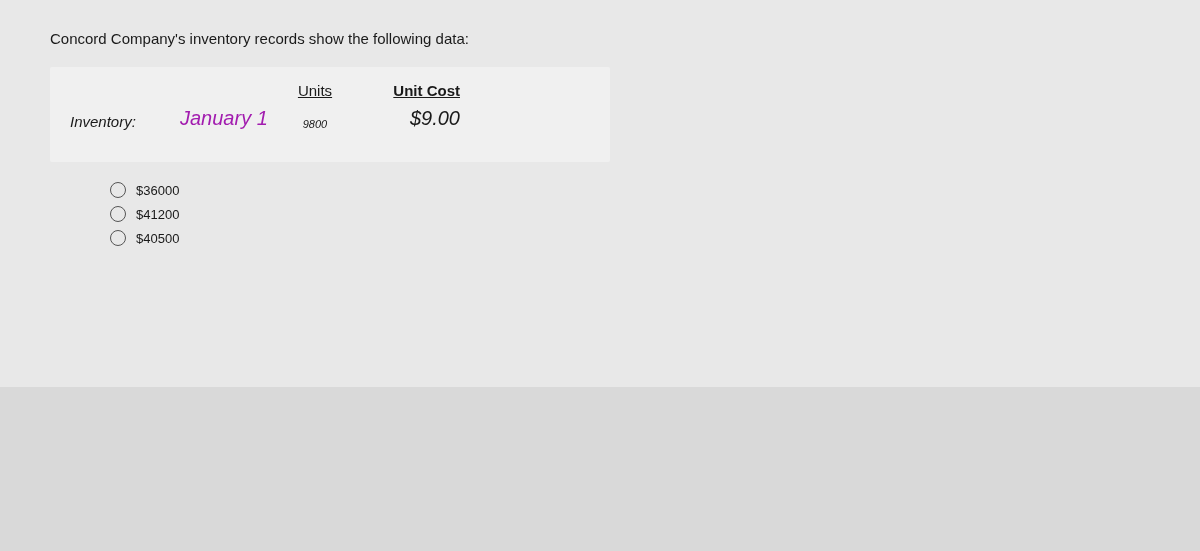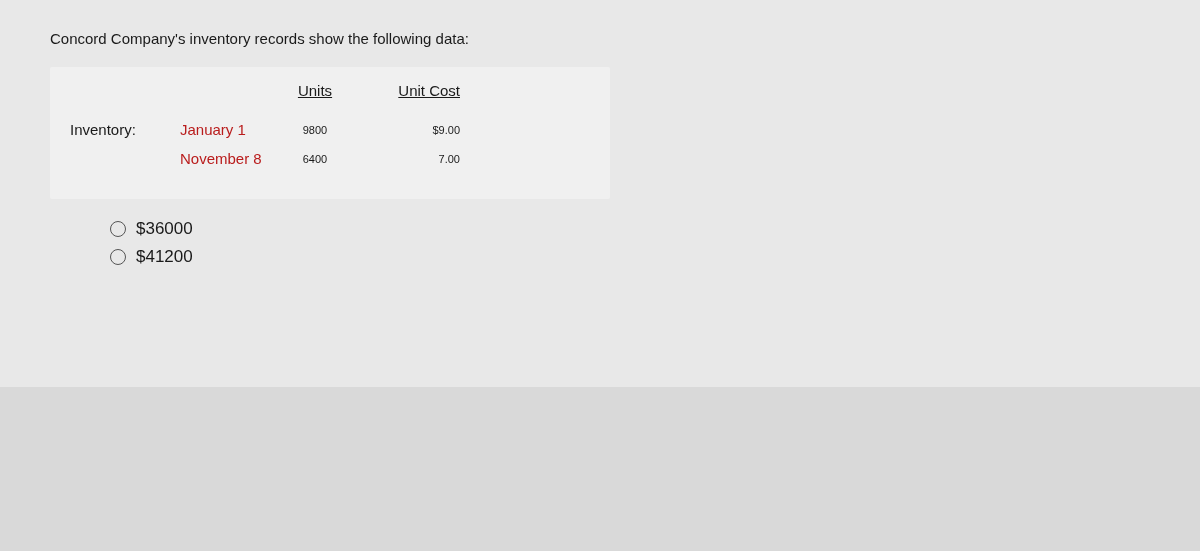--- a/index.html
+++ b/index.html
@@ -37,67 +37,68 @@
       background-color: #f0f0f0;
       padding: 15px 20px 20px 20px;
       margin-bottom: 20px;
       width: 560px;
       border-radius: 2px;
     }
 
     .table-header-row {
       display: flex;
       margin-left: 200px;
-      margin-bottom: 22px;
+      margin-bottom: 8px;
     }
 
     .col-units {
       width: 90px;
       text-align: center;
       font-weight: 500;
       text-decoration: underline;
       font-size: 15px;
     }
 
     .col-unit-cost {
       width: 100px;
       text-align: right;
-      font-weight: 400;
+      font-weight: 700;
       text-decoration: underline;
       font-size: 15px;
     }
 
     .table-row {
       display: flex;
-      align-items: center;
+      align-items: flex-end;
       margin-bottom: 12px;
+      font-style: italic;
     }
 
     .row-label-left {
       width: 110px;
       font-size: 15px;
       color: #1a1a1a;
     }
 
     .row-label-date {
       width: 90px;
-      font-size: 15px;
-      color: #b91c1c;
+      font-size: 20px;
+      color: #a21caf;
     }
 
     .row-units {
       width: 90px;
       text-align: center;
       font-size: 11px;
     }
 
     .row-cost {
       width: 100px;
       text-align: right;
-      font-size: 11px;
+      font-size: 20px;
     }
 
     .description-text {
       font-size: 14.5px;
       color: #1a1a1a;
       line-height: 1.55;
       margin-bottom: 25px;
       max-width: 1050px;
     }
 
@@ -120,21 +121,21 @@
       width: 16px;
       height: 16px;
       border-radius: 50%;
       border: 1.5px solid #555;
       background: transparent;
       flex-shrink: 0;
       display: inline-block;
     }
 
     .option-label {
-      font-size: 17px;
+      font-size: 13px;
       color: #1a1a1a;
     }
   </style>
 </head>
 <body>
 
 <div class="page-container">
 
   <p class="question-title">Concord Company's inventory records show the following data:</p>
 
@@ -146,39 +147,37 @@
     </div>
 
     <div class="table-row">
       <div class="row-label-left">Inventory:</div>
       <div class="row-label-date">January 1</div>
       <div class="row-units">9800</div>
       <div class="row-cost">$9.00</div>
     </div>
 
 
-    <div class="table-row">
-      <div class="row-label-left"></div>
-      <div class="row-label-date">November 8</div>
-      <div class="row-units">6400</div>
-      <div class="row-cost">7.00</div>
-    </div>
 
   </div>
 
 
   <div class="options-area">
 
     <label class="option-item">
       <span class="radio-circle"></span>
       <span class="option-label">$36000</span>
     </label>
 
 
     <label class="option-item">
       <span class="radio-circle"></span>
       <span class="option-label">$41200</span>
     </label>
 
+    <label class="option-item">
+      <span class="radio-circle"></span>
+      <span class="option-label">$40500</span>
+    </label>
 
   </div>
 
 </div>
 
 </body></html>

